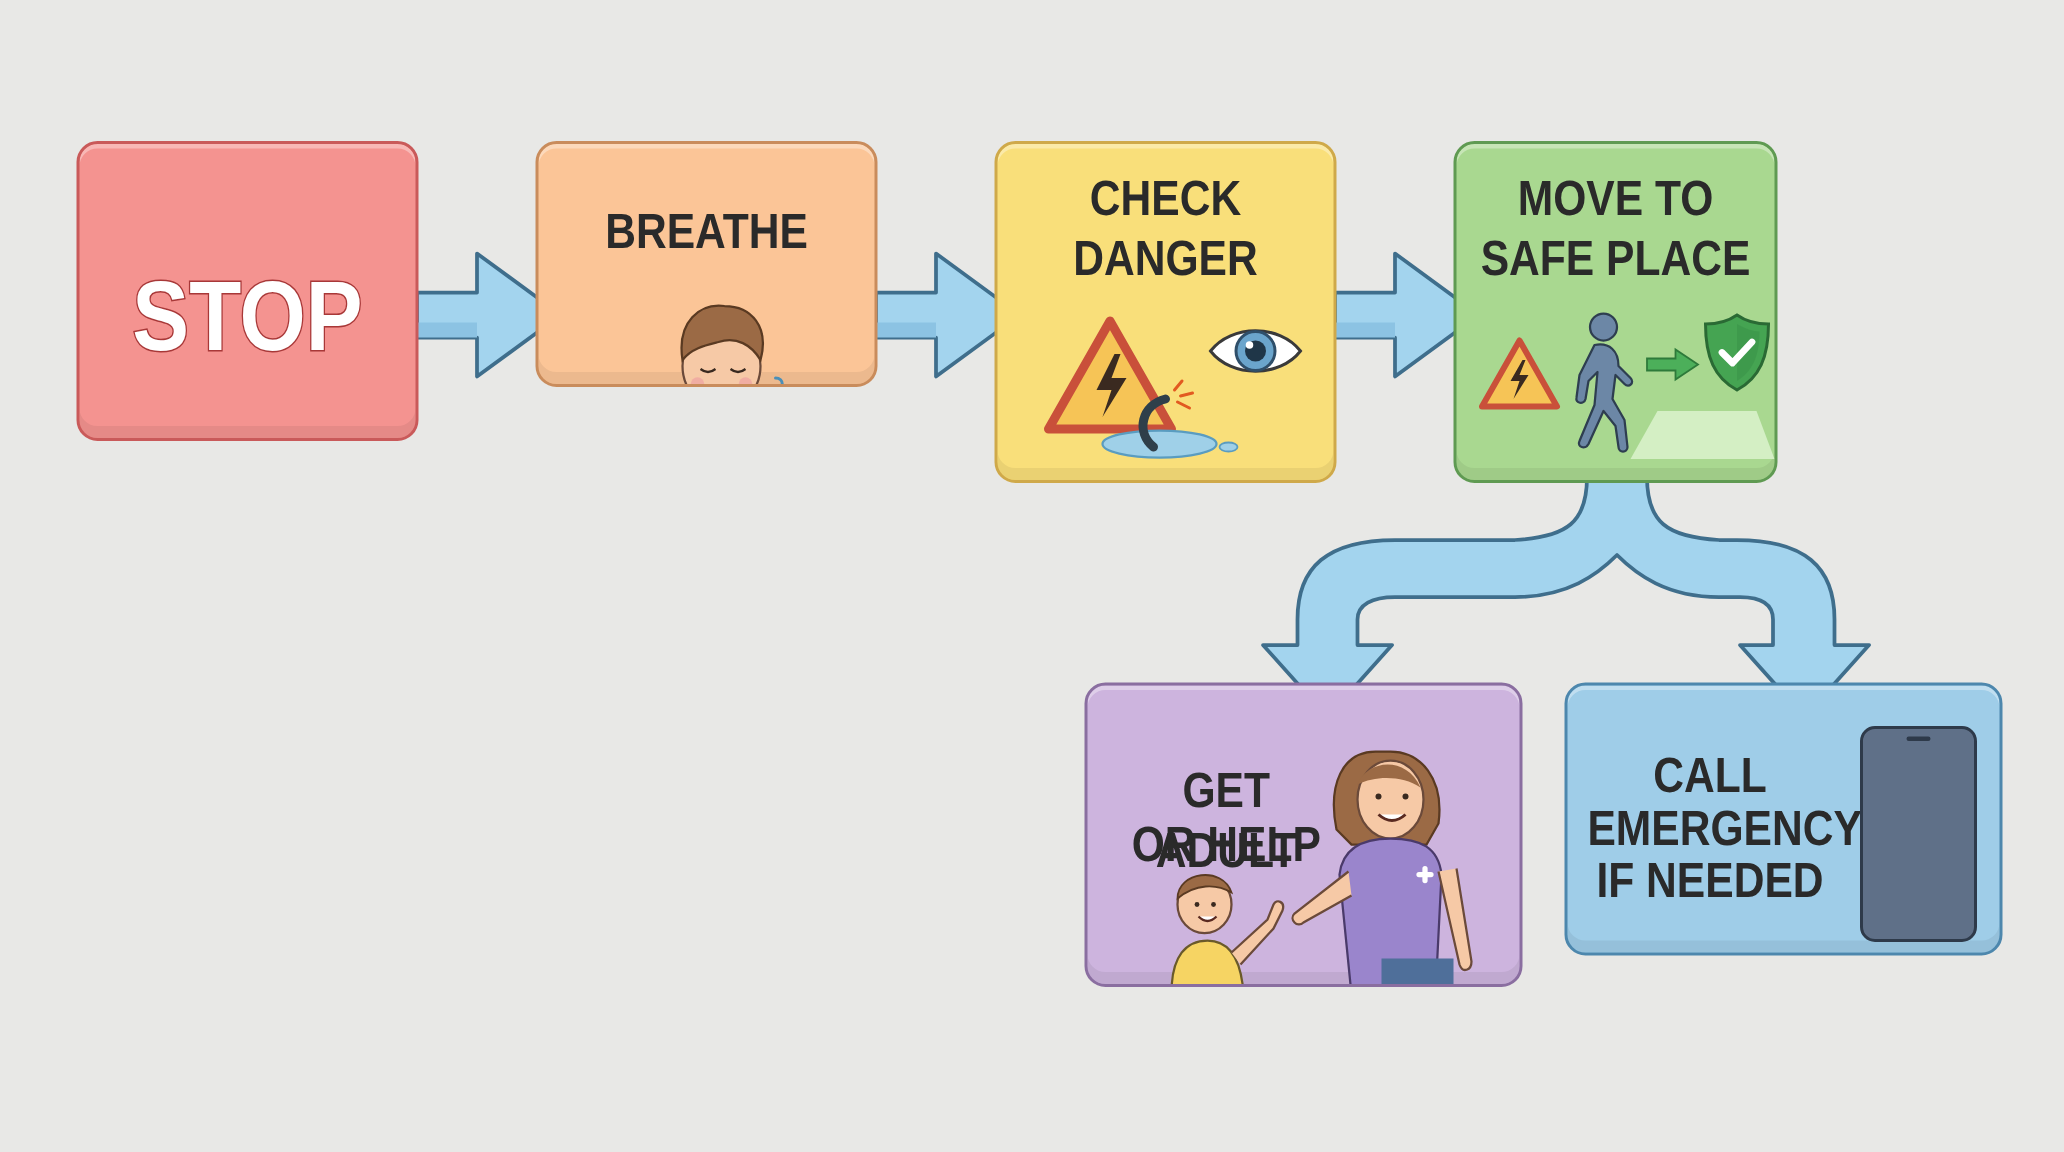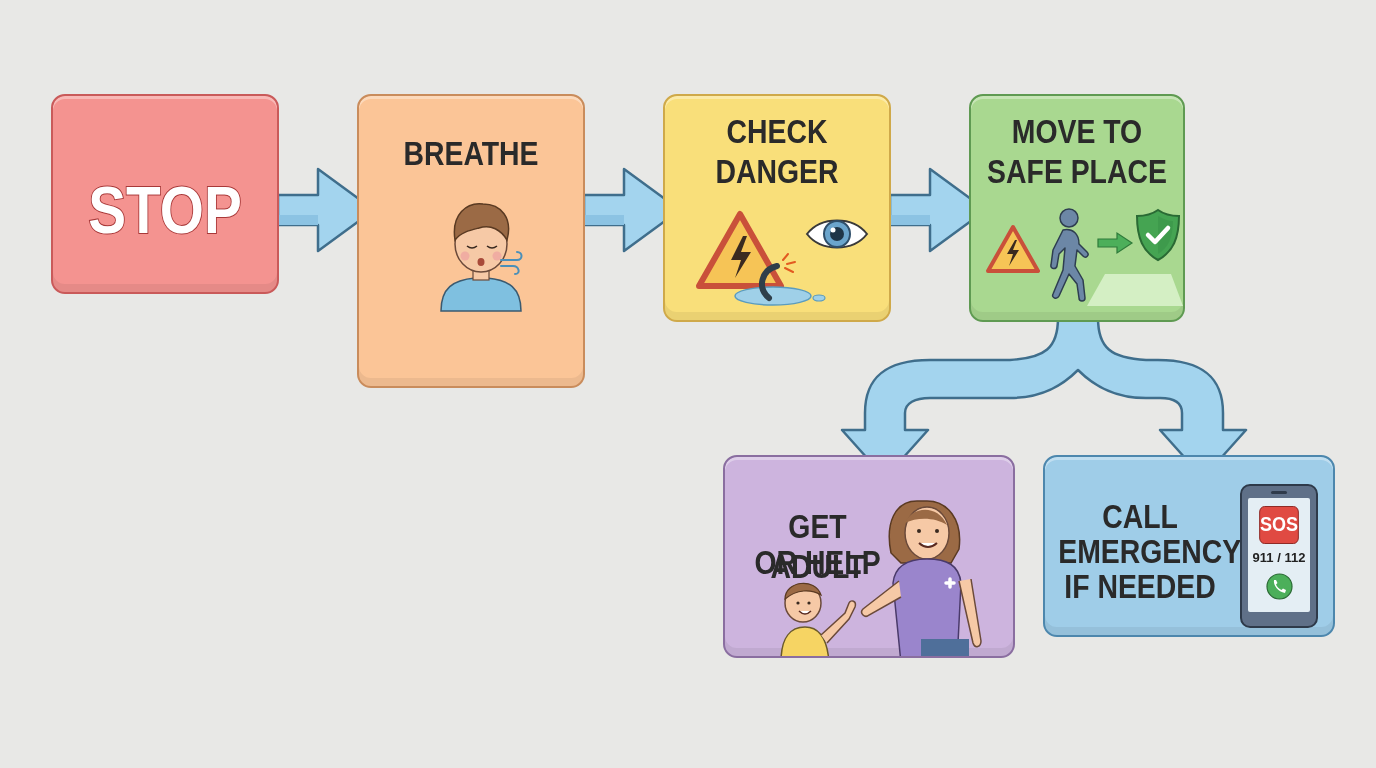--- a/index.html
+++ b/index.html
@@ -55,21 +55,21 @@
 
 <svg style="left:830px;top:318px" width="420" height="180" viewBox="0 0 420 180">
   <path d="M228 0 C228 30 215 40 180 42 L100 42 C55 42 35 60 35 95 L35 112 L12 112 L55 160 L98 112 L75 112 L75 95 C75 85 85 80 100 80 L180 80 C215 80 235 65 248 52
            C261 65 281 80 316 80 L330 80 C345 80 352 85 352 95 L352 112 L330 112 L373 160 L416 112 L393 112 L393 95 C393 60 373 42 328 42 L316 42 C281 40 268 30 268 0 Z" fill="#a3d4ee" stroke="#3f6e8c" stroke-width="2.5" stroke-linejoin="round"></path>
 </svg>
 
 <div class="box" style="left:51px;top:94px;width:228px;height:200px;background:#f49390;border-color:#c95a5a;">
   <div class="stop-text">STOP</div>
 </div>
 
-<div class="box" style="left:357px;top:94px;width:228px;height:294px;background:#fbc597;border-color:#c98c5c;">
+<div class="box" style="left:357px;top:94px;width:228px;height:164px;background:#fbc597;border-color:#c98c5c;">
   <div class="title" style="top:38px;">BREATHE</div>
   <svg style="left:72px;top:100px" width="100" height="115" viewBox="0 0 100 115">
     <path d="M10 115 C10 92 22 84 44 82 L56 82 C78 84 90 92 90 115 Z" fill="#7fc0e0" stroke="#3a5a70" stroke-width="1.5"></path>
     <rect x="42" y="68" width="16" height="16" fill="#f6c9a6" stroke="#6b4a3a" stroke-width="1.2"></rect>
     <ellipse cx="50" cy="48" rx="26" ry="28" fill="#f6c9a6" stroke="#6b4a3a" stroke-width="1.5"></ellipse>
     <path d="M24 44 C20 18 36 6 52 8 C70 8 82 22 76 44 C70 34 60 28 48 32 C40 34 30 36 24 44 Z" fill="#9b6a45" stroke="#5a3a22" stroke-width="1.5"></path>
     <path d="M36 50 q5 4 10 0 M56 50 q5 4 10 0" stroke="#3a2a20" stroke-width="1.5" fill="none"></path>
     <circle cx="34" cy="60" r="4.5" fill="#eea1a1" opacity="0.7"></circle>
     <circle cx="66" cy="60" r="4.5" fill="#eea1a1" opacity="0.7"></circle>
     <ellipse cx="50" cy="66" rx="3.5" ry="4" fill="#a84a3a"></ellipse>
@@ -151,22 +151,14 @@
   </svg>
 </div>
 
 <div class="box" style="left:1043px;top:455px;width:292px;height:182px;background:#9fcde8;border-color:#4d87ad;">
   <div class="title" style="top:40px;width:190px;left:0;right:auto;">CALL</div>
   <div class="title" style="top:75px;width:190px;left:0;right:auto;">EMERGENCY</div>
   <div class="title" style="top:110px;width:190px;left:0;right:auto;">IF NEEDED</div>
 
   <div style="position:absolute;left:195px;top:27px;width:78px;height:144px;background:#5f7088;border:2px solid #2e3a4a;border-radius:10px;box-sizing:border-box;">
     <div style="position:absolute;left:29px;top:5px;width:16px;height:3px;background:#2e3a4a;border-radius:2px;"></div>
-    <div style="position:absolute;left:6px;top:12px;width:62px;height:114px;background:#e4eef4;border-radius:2px;">
-      <div style="position:absolute;left:9px;top:8px;width:44px;height:38px;background:#e04a42;border:1.5px solid #8a2420;border-radius:6px;box-sizing:border-box;color:#fff;font-weight:bold;font-size:20px;line-height:35px;text-align:center;transform:scaleX(0.9);">SOS</div>
-      <div style="position:absolute;left:0;right:0;top:52px;text-align:center;font-weight:bold;font-size:13px;color:#222;">911 / 112</div>
-      <svg style="left:18px;top:75px" width="27" height="27" viewBox="0 0 27 27">
-        <circle cx="13.5" cy="13.5" r="12.5" fill="#4caf5a" stroke="#2a6a34" stroke-width="1.2"></circle>
-        <path d="M8 7 C7 12 12 19 19 20 L20 17 L17 15.5 L15.5 17 C13 16 11 14 10 11.5 L11.5 10 L10 7 Z" fill="#fff"></path>
-      </svg>
-    </div>
   </div>
 </div>
 
 </body></html>

